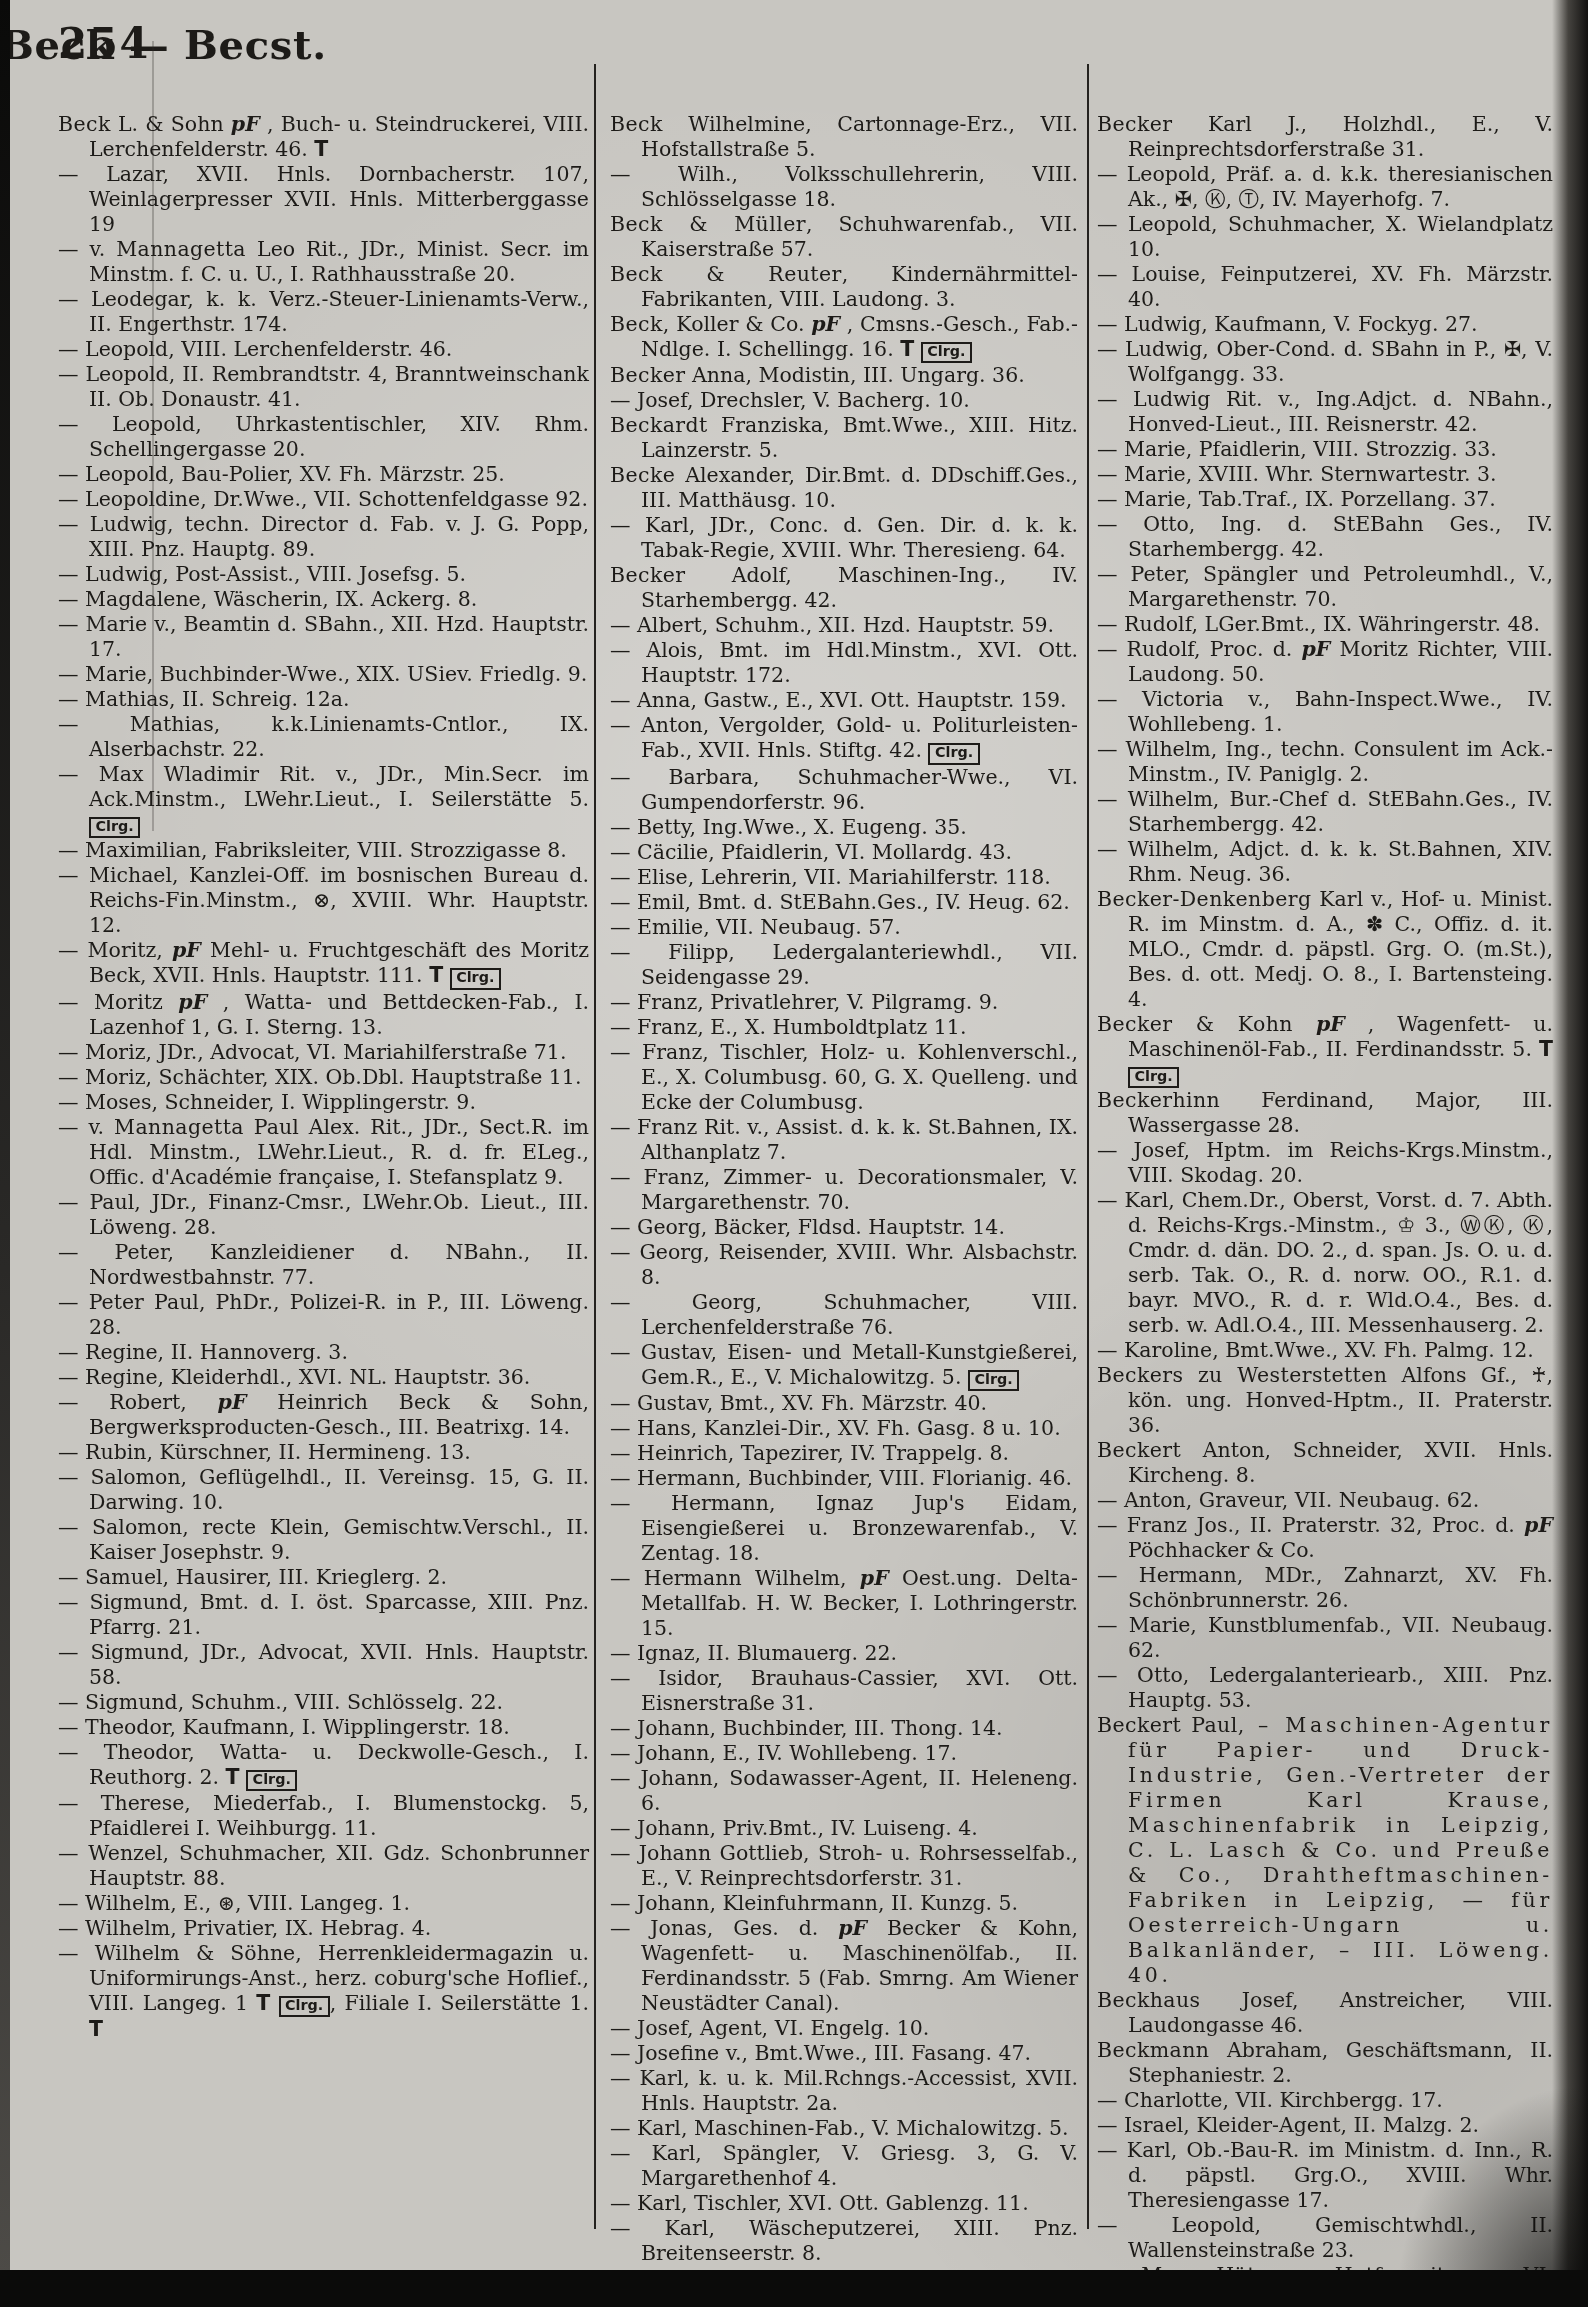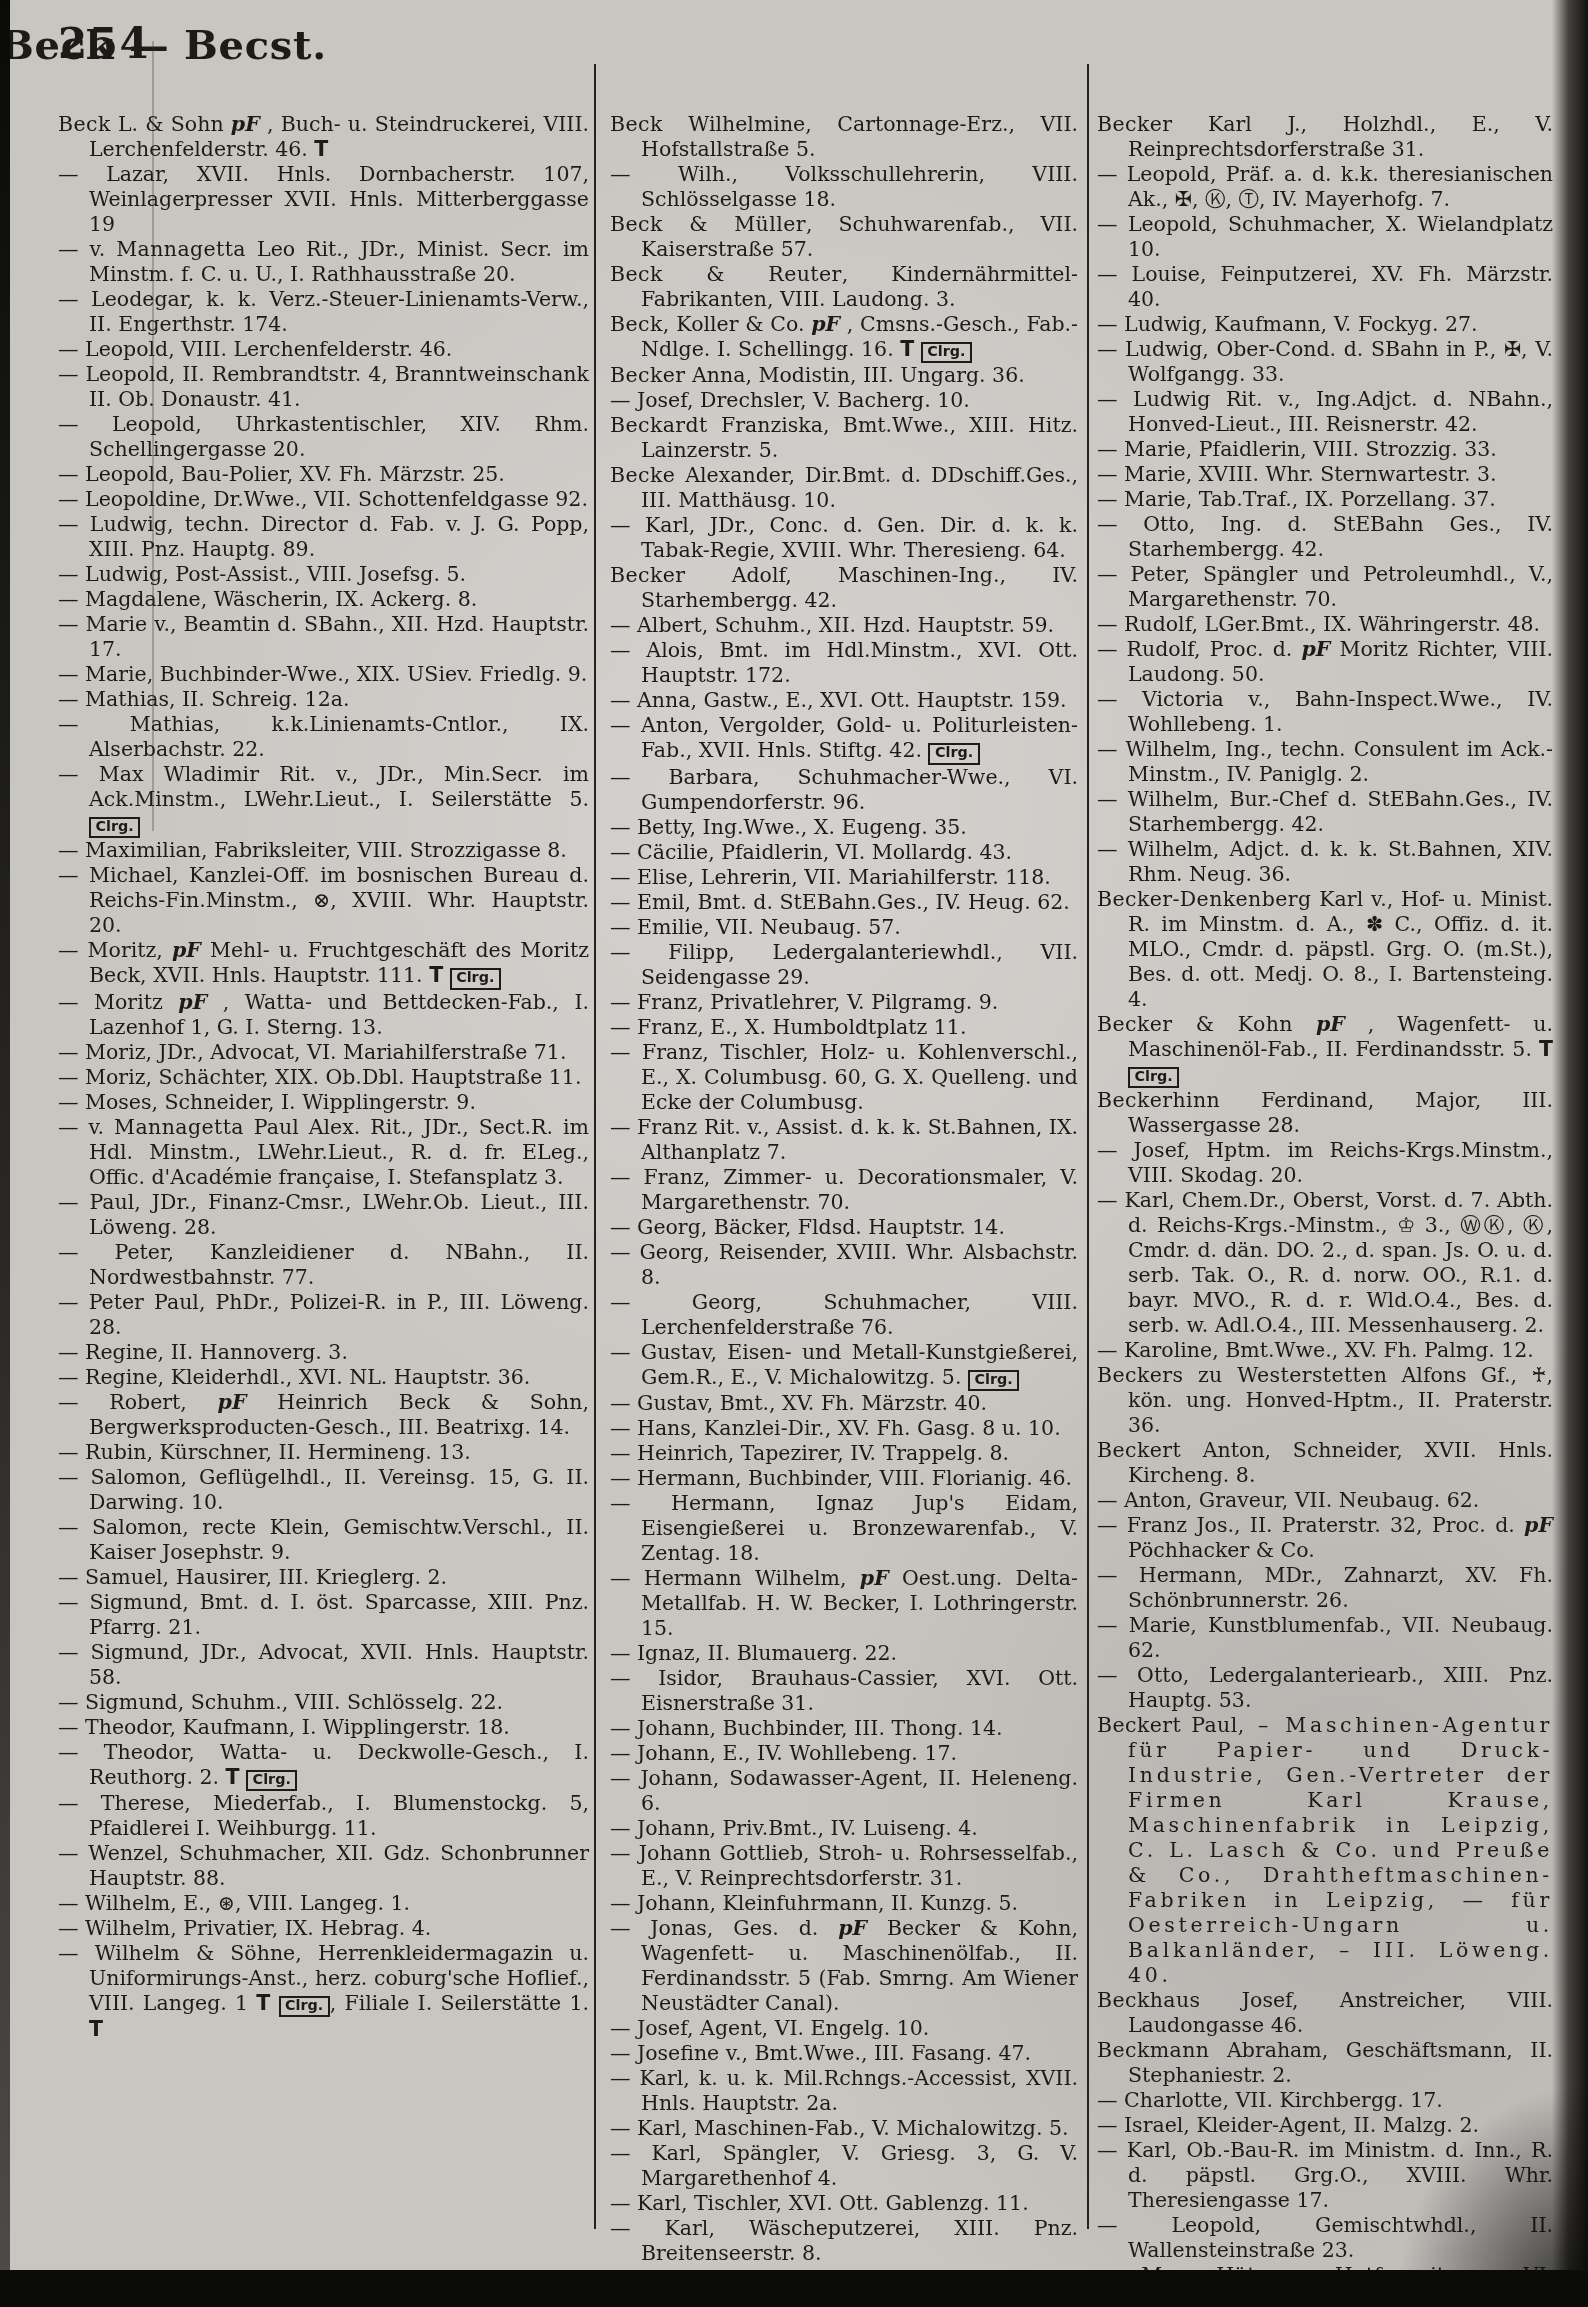--- a/index.html
+++ b/index.html
@@ -81,27 +81,27 @@
       <p class="entry"><span>— Leopoldine, Dr.Wwe., VII. Schottenfeldgasse 92.</span></p>
       <p class="entry"><span>— Ludwig, techn. Director d. Fab. v. J. G. Popp, XIII. Pnz. Hauptg. 89.</span></p>
       <p class="entry"><span>— Ludwig, Post-Assist., VIII. Josefsg. 5.</span></p>
       <p class="entry"><span>— Magdalene, Wäscherin, IX. Ackerg. 8.</span></p>
       <p class="entry"><span>— Marie v., Beamtin d. SBahn., XII. Hzd. Hauptstr. 17.</span></p>
       <p class="entry"><span>— Marie, Buchbinder-Wwe., XIX. USiev. Friedlg. 9.</span></p>
       <p class="entry"><span>— Mathias, II. Schreig. 12a.</span></p>
       <p class="entry"><span>— Mathias, k.k.Linienamts-Cntlor., IX. Alserbachstr. 22.</span></p>
       <p class="entry"><span>— Max Wladimir Rit. v., JDr., Min.Secr. im Ack.Minstm., LWehr.Lieut., I. Seilerstätte 5. <span class="clrg">Clrg.</span></span></p>
       <p class="entry"><span>— Maximilian, Fabriksleiter, VIII. Strozzigasse 8.</span></p>
-      <p class="entry"><span>— Michael, Kanzlei-Off. im bosnischen Bureau d. Reichs-Fin.Minstm., ⊗, XVIII. Whr. Hauptstr. 20.</span></p>
+      <p class="entry"><span>— Michael, Kanzlei-Off. im bosnischen Bureau d. Reichs-Fin.Minstm., ⊗, XVIII. Whr. Hauptstr. 12.</span></p>
       <p class="entry"><span>— Moritz, <span class="firm">pF</span> Mehl- u. Fruchtgeschäft des Moritz Beck, XVII. Hnls. Hauptstr. 111. <span class="tel">T</span> <span class="clrg">Clrg.</span></span></p>
       <p class="entry"><span>— Moritz <span class="firm">pF</span> , Watta- und Bettdecken-Fab., I. Lazenhof 1, G. I. Sterng. 13.</span></p>
       <p class="entry"><span>— Moriz, JDr., Advocat, VI. Mariahilferstraße 71.</span></p>
       <p class="entry"><span>— Moriz, Schächter, XIX. Ob.Dbl. Hauptstraße 11.</span></p>
       <p class="entry"><span>— Moses, Schneider, I. Wipplingerstr. 9.</span></p>
-      <p class="entry"><span>— v. </span><b>Mannagetta</b><span> Paul Alex. Rit., JDr., Sect.R. im Hdl. Minstm., LWehr.Lieut., R. d. fr. ELeg., Offic. d'Académie française, I. Stefansplatz 3.</span></p>
+      <p class="entry"><span>— v. </span><b>Mannagetta</b><span> Paul Alex. Rit., JDr., Sect.R. im Hdl. Minstm., LWehr.Lieut., R. d. fr. ELeg., Offic. d'Académie française, I. Stefansplatz 9.</span></p>
       <p class="entry"><span>— Paul, JDr., Finanz-Cmsr., LWehr.Ob. Lieut., III. Löweng. 28.</span></p>
       <p class="entry"><span>— Peter, Kanzleidiener d. NBahn., II. Nordwestbahnstr. 77.</span></p>
       <p class="entry"><span>— Peter Paul, PhDr., Polizei-R. in P., III. Löweng. 28.</span></p>
       <p class="entry"><span>— Regine, II. Hannoverg. 3.</span></p>
       <p class="entry"><span>— Regine, Kleiderhdl., XVI. NL. Hauptstr. 36.</span></p>
       <p class="entry"><span>— Robert, <span class="firm">pF</span> Heinrich Beck &amp; Sohn, Bergwerksproducten-Gesch., III. Beatrixg. 14.</span></p>
       <p class="entry"><span>— Rubin, Kürschner, II. Hermineng. 13.</span></p>
       <p class="entry"><span>— Salomon, Geflügelhdl., II. Vereinsg. 15, G. II. Darwing. 10.</span></p>
       <p class="entry"><span>— Salomon, recte Klein, Gemischtw.Verschl., II. Kaiser Josephstr. 9.</span></p>
       <p class="entry"><span>— Samuel, Hausirer, III. Krieglerg. 2.</span></p>

